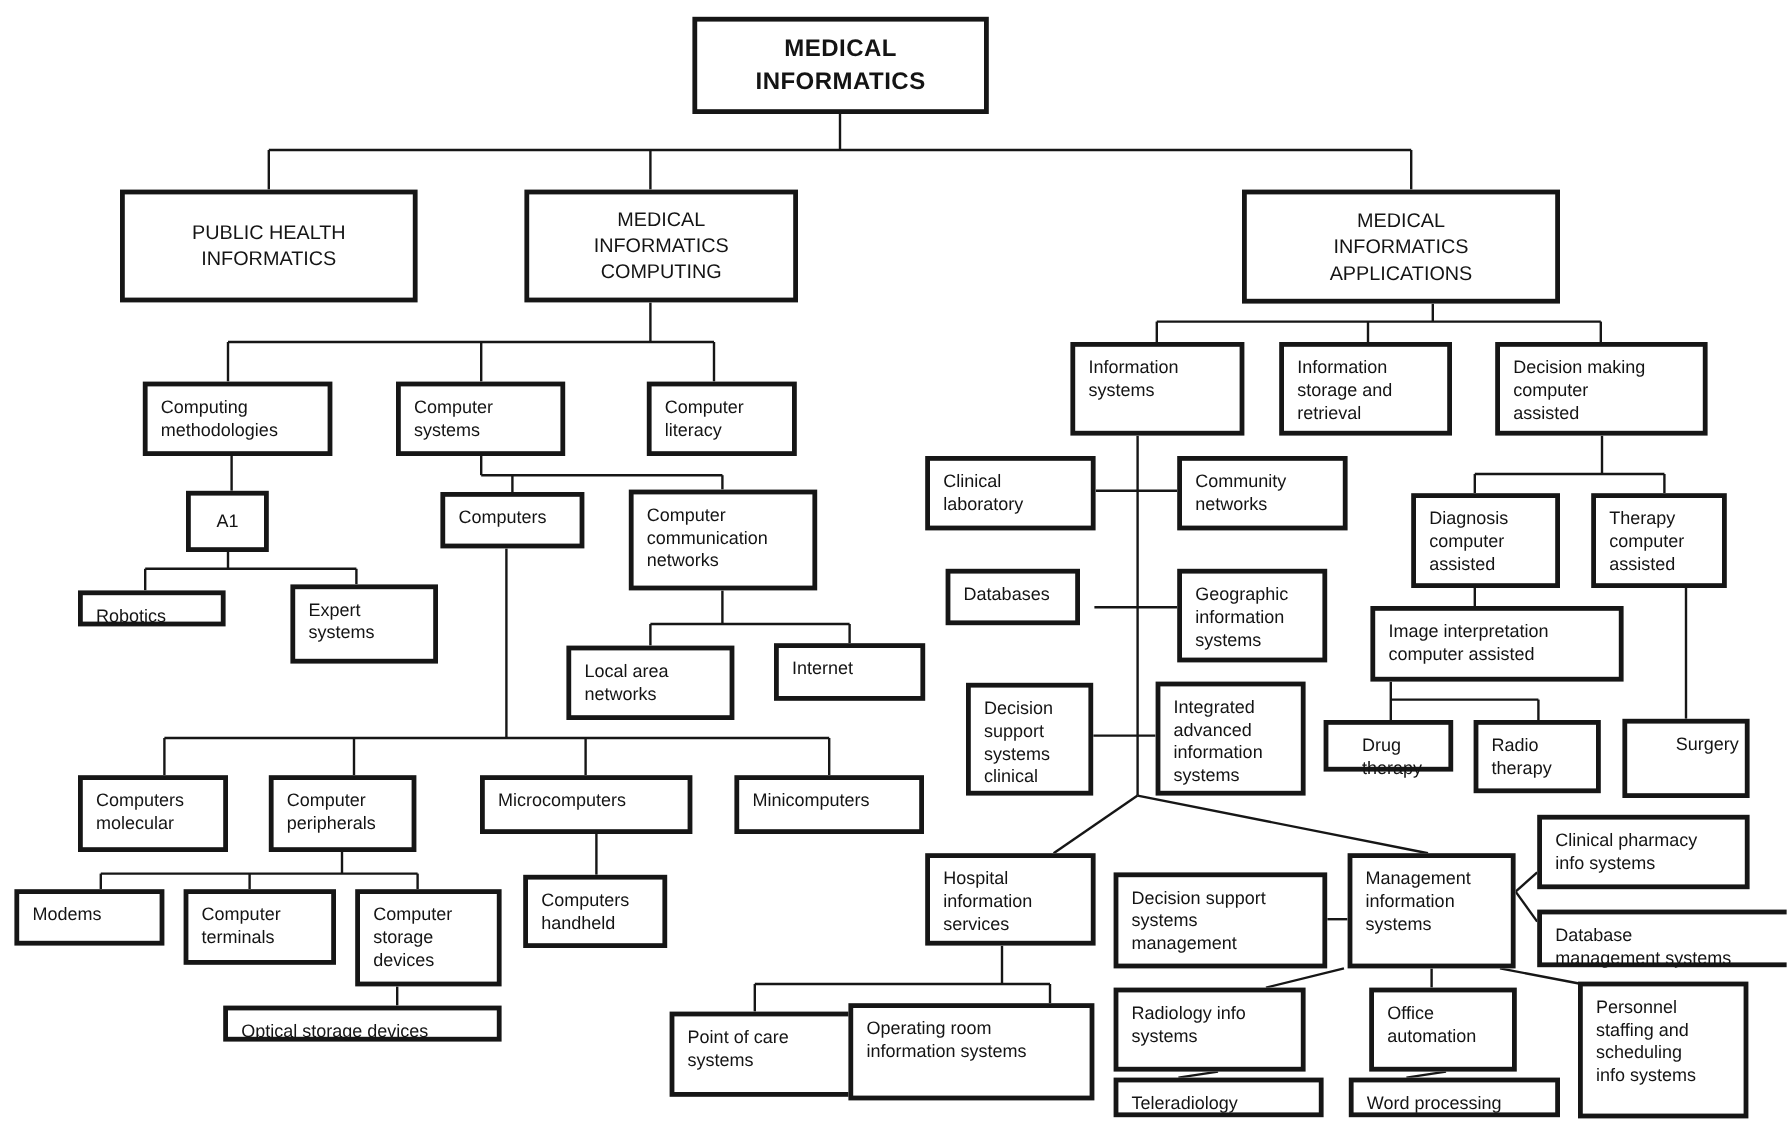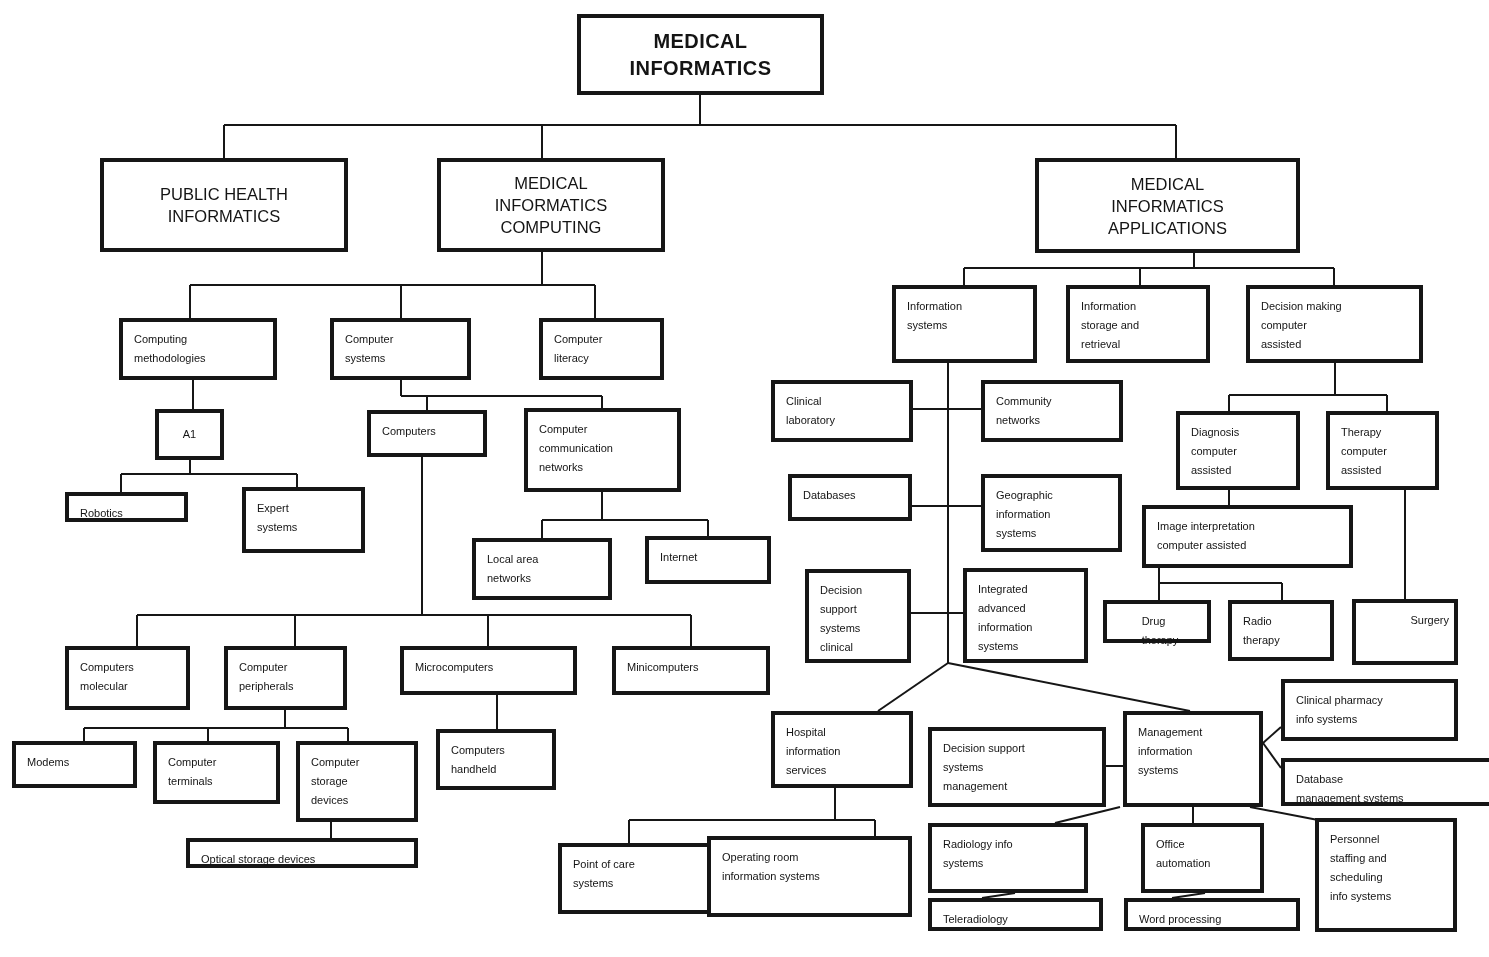--- a/index.html
+++ b/index.html
@@ -5,21 +5,21 @@
   html,body{margin:0;padding:0;background:#ffffff;}
   body{width:1489px;height:957px;font-family:"Liberation Sans",sans-serif;}
   #canvas{position:relative;width:1489px;height:957px;overflow:hidden;background:#ffffff;}
   #lines{position:absolute;left:0;top:0;width:1489px;height:957px;}
   .node{
     position:absolute;box-sizing:border-box;
     border:4px solid #f97316;background:#ffffff;color:#141414;
     display:flex;align-items:flex-start;justify-content:flex-start;
     padding:8px 5px 3px 11px;
   }
-  .node .lbl{white-space:pre-line;font-size:11px;line-height:19px;text-align:left;}
+  .node .lbl{white-space:pre-line;font-size:15px;line-height:19px;text-align:left;}
   .node.center{align-items:center;justify-content:center;padding:3px;}
   .node.center .lbl{text-align:center;}
   .node.header .lbl{font-size:16.5px;line-height:22px;}
   .node.title .lbl{font-size:20px;line-height:27px;font-weight:bold;letter-spacing:.4px;}
 </style>
 </head>
 <body>
 
 <div id="canvas">
   <svg id="lines" xmlns="http://www.w3.org/2000/svg">
@@ -195,24 +195,24 @@
 assisted</span>
     </div>
     <div class="node" style="left: 771px; top: 380px; width: 142px; height: 62px; border-color: rgb(22, 22, 22);">
       <span class="lbl">Clinical
 laboratory</span>
     </div>
     <div class="node" style="left: 981px; top: 380px; width: 142px; height: 62px; border-color: rgb(22, 22, 22);">
       <span class="lbl">Community
 networks</span>
     </div>
-    <div class="node" style="left: 788px; top: 474px; width: 124px; height: 47px; border-color: rgb(22, 22, 22);">
+    <div class="node" style="left: 788px; top: 474px; width: 112px; height: 47px; border-color: rgb(22, 22, 22);">
       <span class="lbl">Databases</span>
     </div>
-    <div class="node" style="left: 981px; top: 474px; width: 141px; height: 78px; border-color: rgb(22, 22, 22);">
+    <div class="node" style="left: 981px; top: 474px; width: 125px; height: 78px; border-color: rgb(22, 22, 22);">
       <span class="lbl">Geographic
 information
 systems</span>
     </div>
     <div class="node" style="left: 805px; top: 569px; width: 106px; height: 94px; border-color: rgb(22, 22, 22);">
       <span class="lbl">Decision
 support
 systems
 clinical</span>
     </div>

